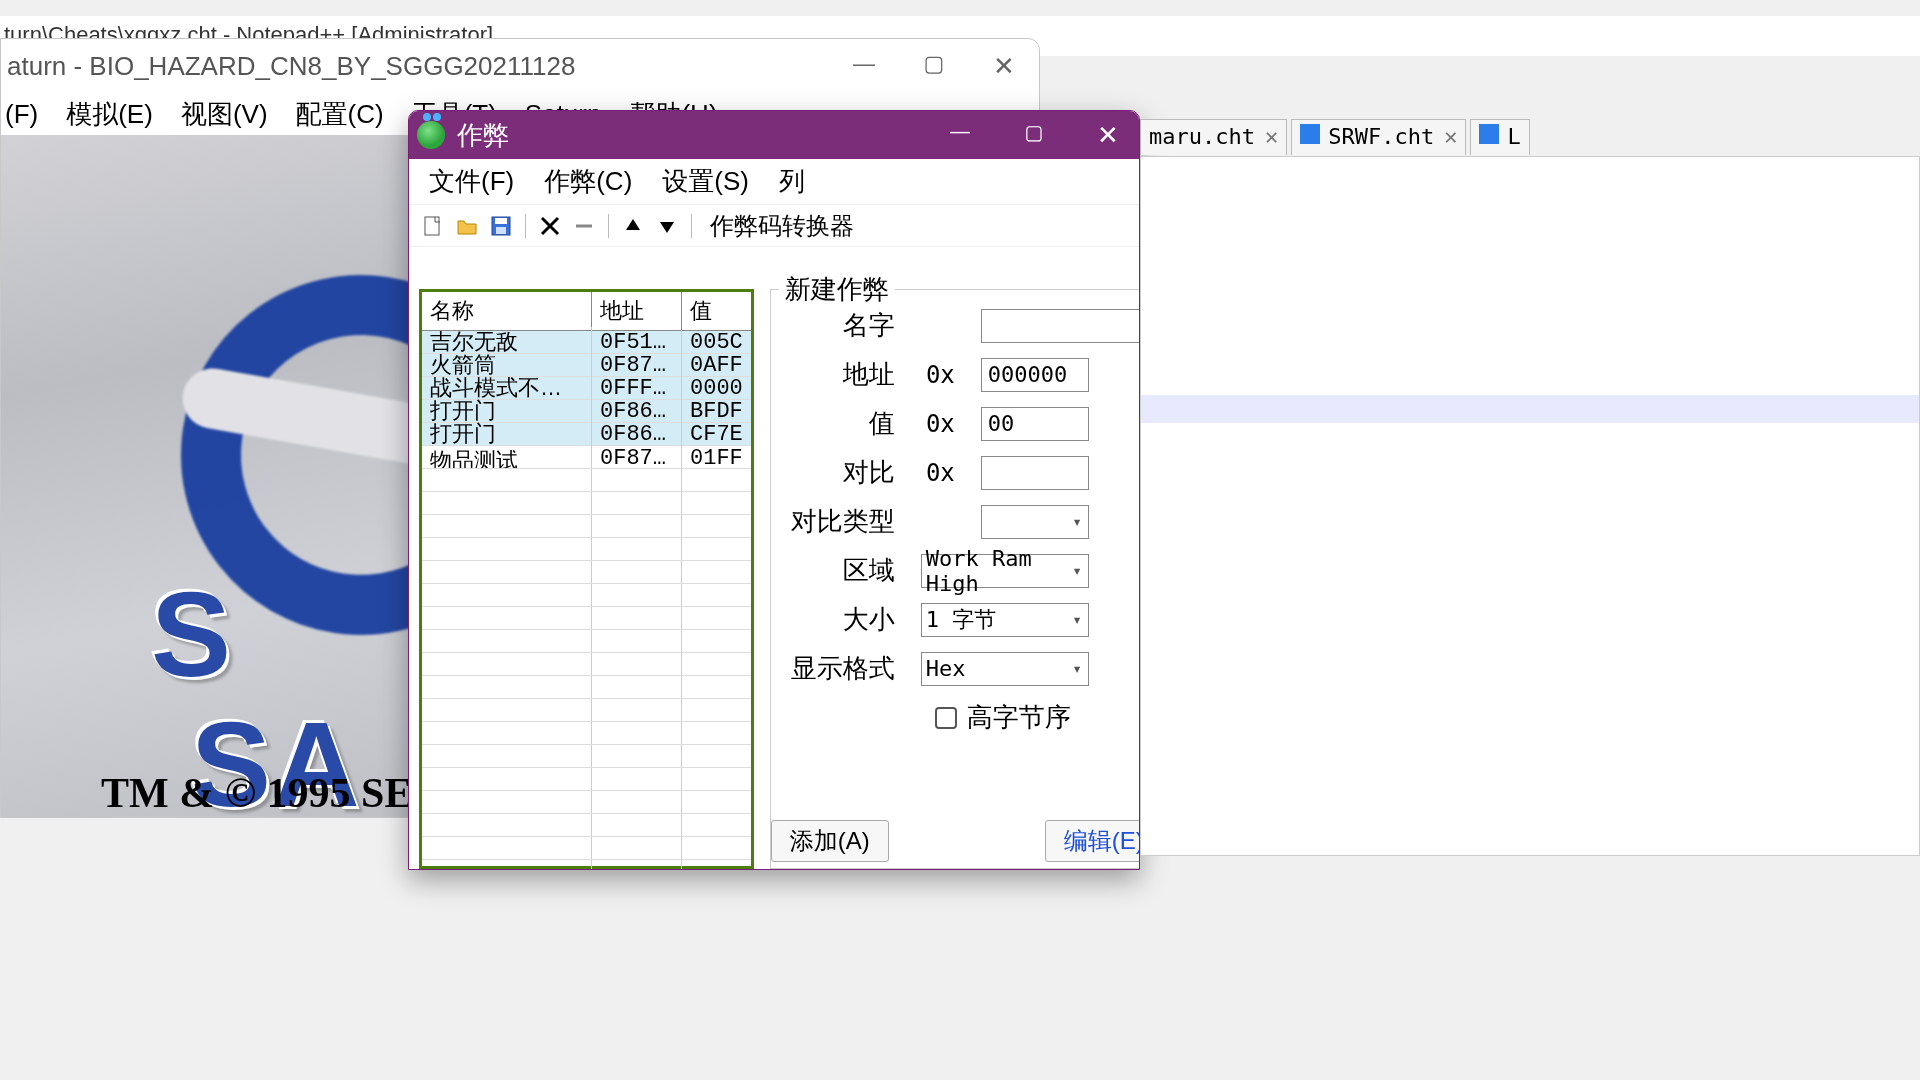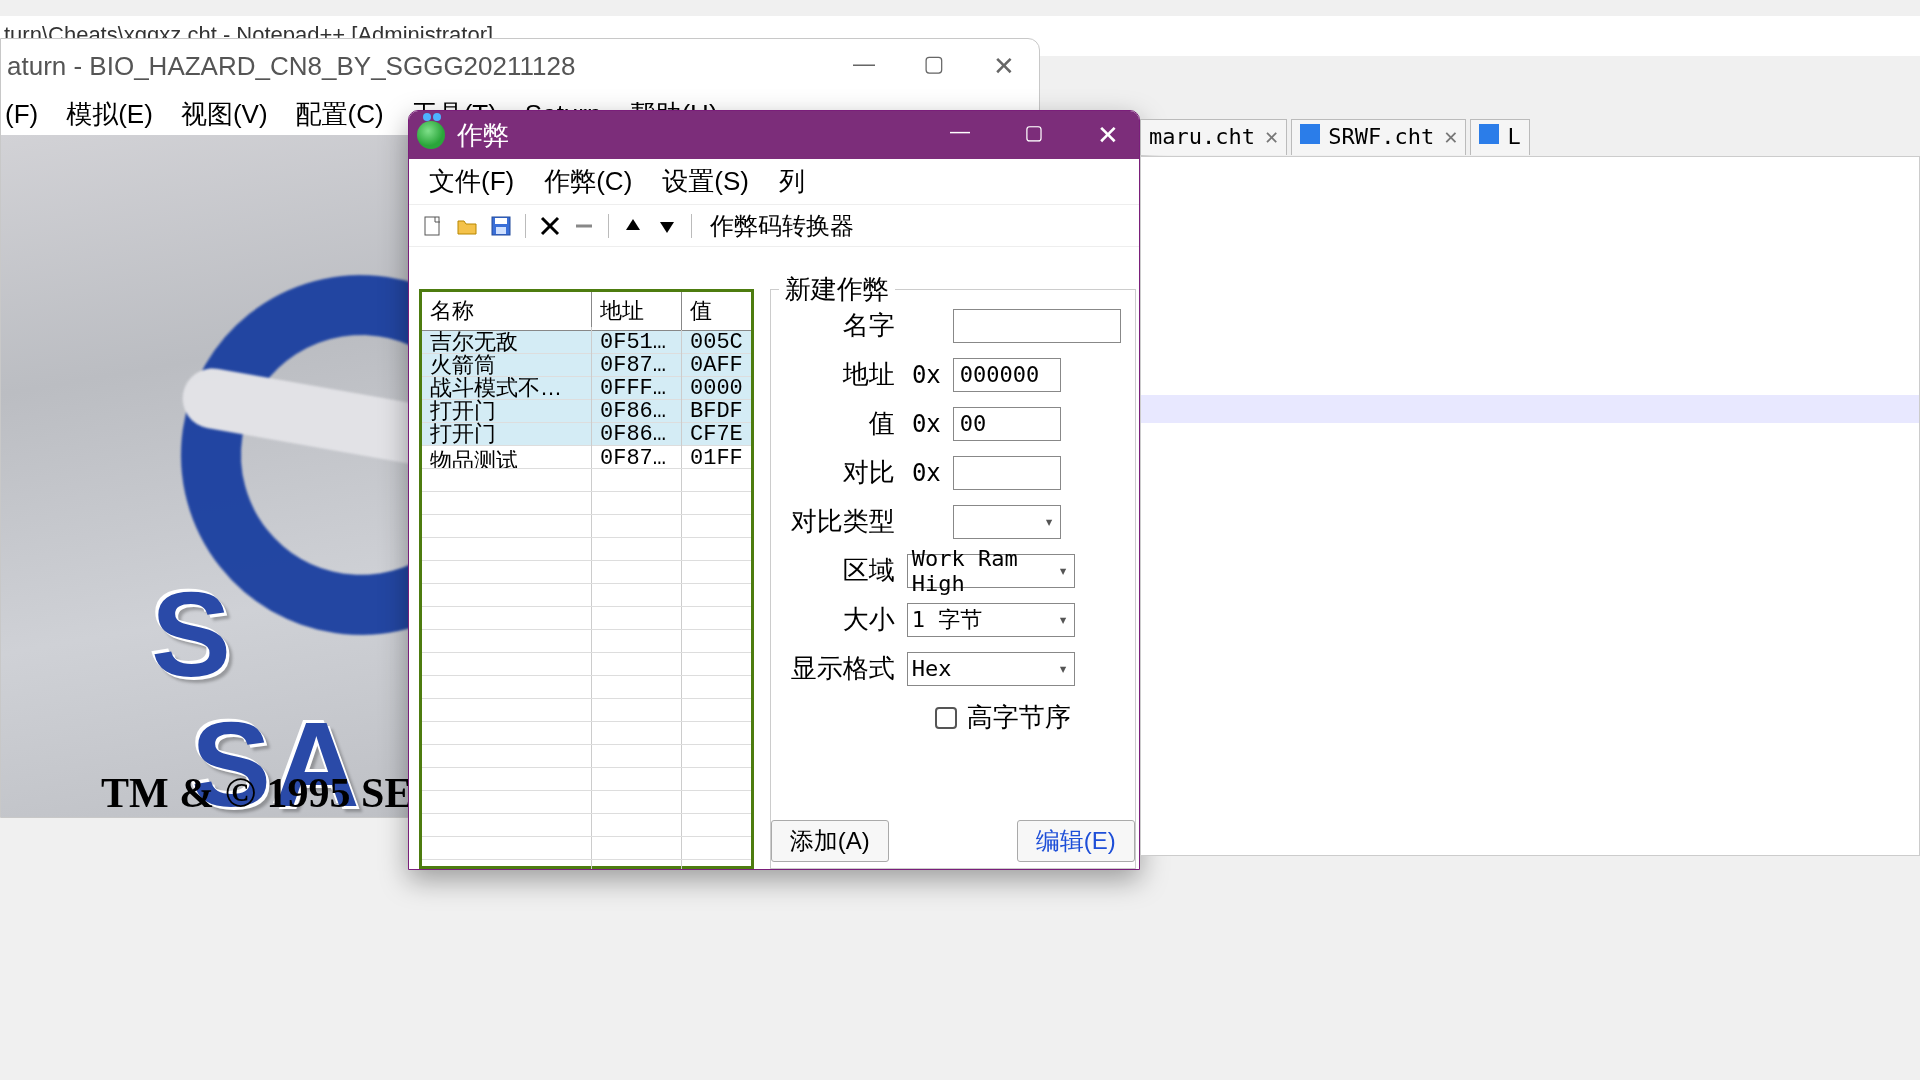--- a/index.html
+++ b/index.html
@@ -208,21 +208,21 @@
     position: relative;
     font-size: 26px;
   }
   .form-panel .legend {
     position: absolute;
     top: -18px; left: 8px;
     background: #fff;
     padding: 0 6px;
     font-size: 26px;
   }
-  .frow { display: flex; align-items: center; margin-bottom: 14px; gap: 12px; }
+  .frow { display: flex; align-items: center; margin-bottom: 14px; gap: 26px; }
   .flabel { width: 110px; text-align: right; }
   .fprefix { width: 34px; font-family: monospace; font-size: 24px; text-align:right;}
   .finput {
     width: 108px; height: 34px;
     border: 1px solid #888;
     padding: 2px 6px;
     font-family: "Consolas", monospace;
     font-size: 22px;
   }
   .fselect {

